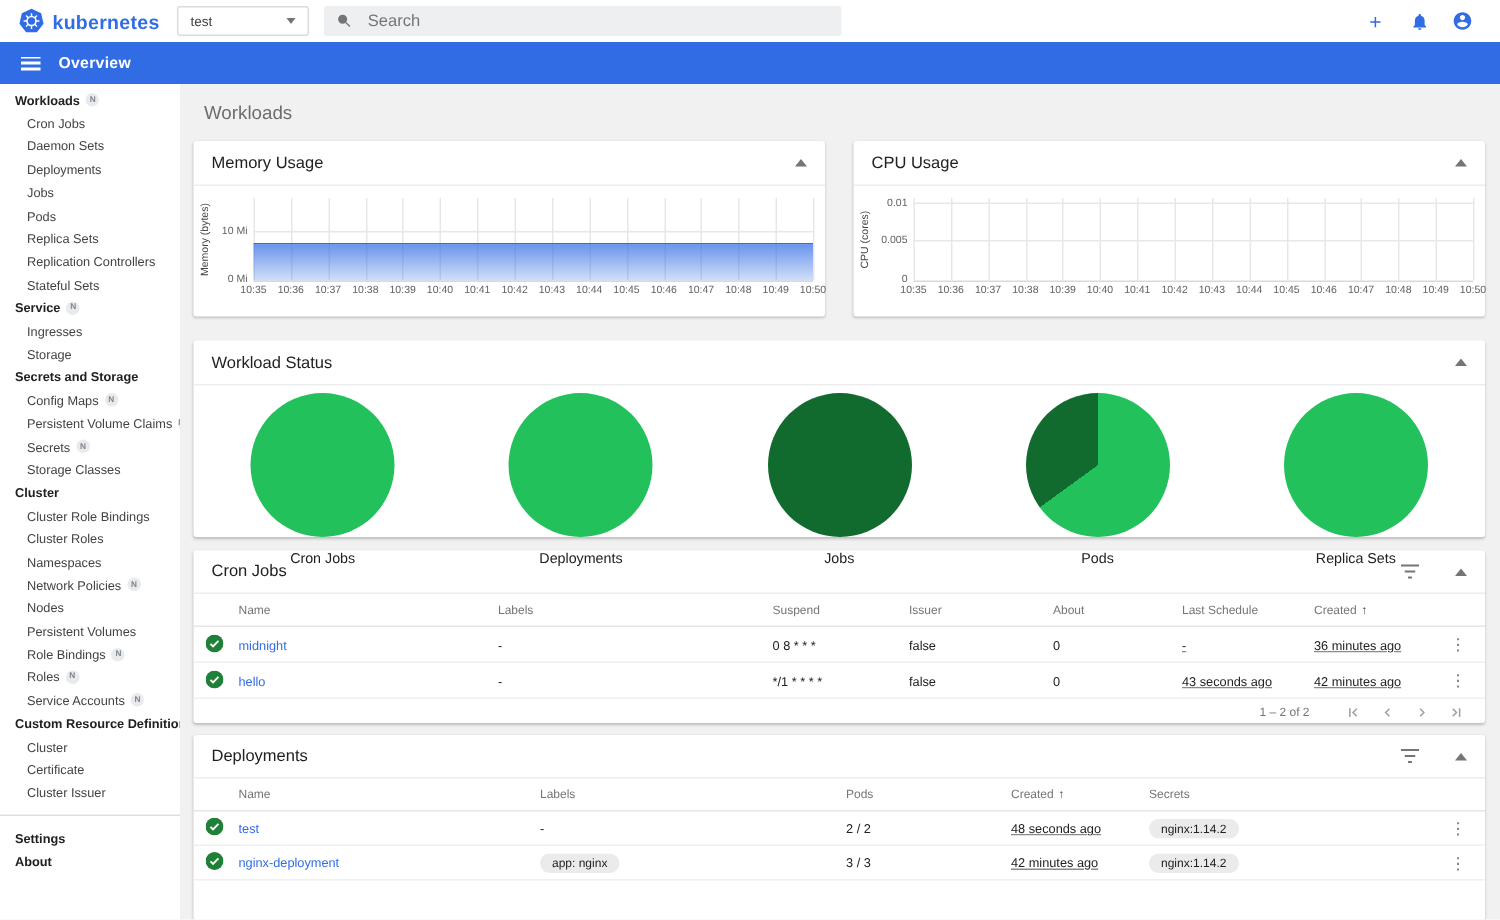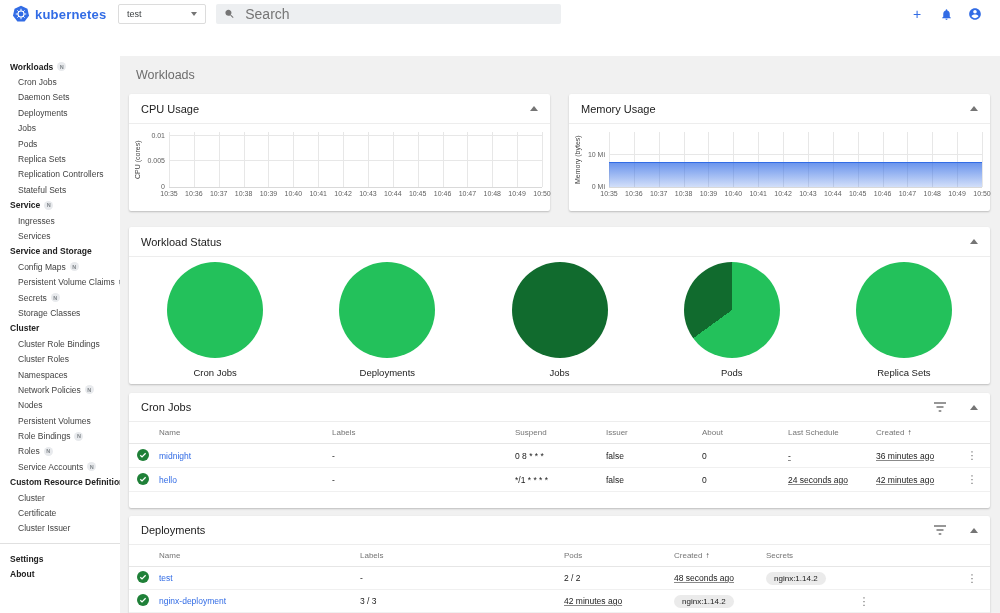--- a/index.html
+++ b/index.html
@@ -7,21 +7,21 @@
   body { font-family:"Liberation Sans", sans-serif; background:#fff; color:#212121; }
   .screen { position:relative; width:1000px; height:613px; overflow:hidden; }
 
   
   .topbar { position:absolute; top:0; left:0; width:995px; height:28px; background:#fff; display:flex; align-items:center; z-index:3; }
   .logo { display:flex; align-items:center; gap:5px; padding-left:12px; width:118px; }
   .logo-word { color:#326ce5; font-weight:bold; font-size:13px; letter-spacing:.2px; }
   .ns-select { width:88px; height:20px; border:1px solid #dcdcdc; border-radius:2px; display:flex; align-items:center; justify-content:space-between; padding:0 8px; font-size:9px; color:#3c4043; background:#fff; cursor:pointer; }
   .caret-down { width:0; height:0; border-left:3.5px solid transparent; border-right:3.5px solid transparent; border-top:4px solid #757575; }
   .searchbar { margin-left:10px; width:345px; height:20px; background:#edeff1; border-radius:2px; display:flex; align-items:center; padding:0 8px; gap:10px; }
-  .searchbar input { border:0; outline:0; background:transparent; font-size:14px; color:#3c4043; width:100%; font-family:"Liberation Sans",sans-serif; }
+  .searchbar input { border:0; outline:0; background:transparent; font-size:11px; color:#3c4043; width:100%; font-family:"Liberation Sans",sans-serif; }
   .topbar-actions { margin-left:auto; display:flex; align-items:center; gap:13px; padding-right:12px; }
   .tb-btn { width:16px; height:16px; display:flex; align-items:center; justify-content:center; cursor:pointer; }
   .plus-glyph { color:#326ce5; font-size:14px; font-weight:400; line-height:1; }
 
   
   .appbar { position:absolute; top:28px; left:0; width:1000px; height:28px; background:#326ce5; display:flex; align-items:center; gap:12px; padding:0 14px; z-index:3; }
   .hamburger { width:13px; height:9px; display:flex; flex-direction:column; justify-content:space-between; cursor:pointer; }
   .hamburger i { display:block; height:1.7px; background:#fff; }
   .appbar-title { color:#fff; font-size:10.5px; font-weight:bold; letter-spacing:.2px; }
 
@@ -50,21 +50,21 @@
   .plot { position:absolute; left:40px; right:8px; top:8px; height:56px; border-bottom:1px solid #d9d9d9; }
   .vline { position:absolute; top:0; bottom:0; width:1px; background:#e7e7e7; }
   .hline { position:absolute; left:0; right:0; height:1px; background:#e7e7e7; }
   .ytick { position:absolute; left:-38px; width:34px; text-align:right; font-size:7px; color:#616161; }
   .xlabels { position:absolute; left:40px; right:8px; top:66px; height:12px; }
   .xlabels span { position:absolute; transform:translateX(-50%); font-size:7px; color:#616161; white-space:nowrap; }
   .ylabel { position:absolute; left:3px; top:8px; height:56px; width:10px; display:flex; align-items:center; justify-content:center; writing-mode:vertical-rl; transform:rotate(180deg); font-size:7px; color:#424242; }
   .area-fill { position:absolute; left:0; right:0; bottom:0; border-top:1.6px solid #326ce5; background:linear-gradient(to bottom, rgba(50,108,229,.72), rgba(50,108,229,.22)); }
 
   
-  .status-card { margin-top:16px; height:157px; }
+  .status-card { margin-top:16px; height:131px; }
   .pies { height:126px; display:flex; align-items:center; }
   .pie-col { flex:1; display:flex; flex-direction:column; align-items:center; }
   .pie { width:96px; height:96px; border-radius:50%; }
   .pie-label { margin-top:9px; font-size:9.5px; color:#212121; }
 
   
   .table-card { margin-top:9px; }
   .tc-cron { height:115px; }
   .tc-dep { margin-top:8px; height:140px; }
   .table-card .card-header { height:29px; }
@@ -118,35 +118,43 @@
           </svg>
       </div>
       <div class="tb-btn">
         <svg width="14" height="14" viewBox="0 0 24 24">
             <path d="M12 2C6.48 2 2 6.48 2 12s4.48 10 10 10 10-4.48 10-10S17.52 2 12 2zm0 3c1.66 0 3 1.34 3 3s-1.34 3-3 3-3-1.34-3-3 1.34-3 3-3zm0 14.2c-2.5 0-4.71-1.28-6-3.22.03-1.99 4-3.08 6-3.08 1.99 0 5.97 1.09 6 3.08-1.29 1.94-3.5 3.22-6 3.22z" fill="#326ce5"></path>
           </svg>
       </div>
     </div>
   </header>
 
+  <div class="appbar">
+    <div class="hamburger">
+        <i></i>
+        <i></i>
+        <i></i>
+      </div>
+    <span class="appbar-title">Overview</span>
+  </div>
 
   <aside class="sidebar" id="sidebar">
       <div class="nav-item lvl0">Workloads<span class="ns-badge">N</span></div>
       <div class="nav-item lvl1">Cron Jobs</div>
       <div class="nav-item lvl1">Daemon Sets</div>
       <div class="nav-item lvl1">Deployments</div>
       <div class="nav-item lvl1">Jobs</div>
       <div class="nav-item lvl1">Pods</div>
       <div class="nav-item lvl1">Replica Sets</div>
       <div class="nav-item lvl1">Replication Controllers</div>
       <div class="nav-item lvl1">Stateful Sets</div>
       <div class="nav-item lvl0">Service<span class="ns-badge">N</span></div>
       <div class="nav-item lvl1">Ingresses</div>
-      <div class="nav-item lvl1">Services</div>
-      <div class="nav-item lvl0">Service and Storage</div>
+      <div class="nav-item lvl1">Storage</div>
+      <div class="nav-item lvl0">Secrets and Storage</div>
       <div class="nav-item lvl1">Config Maps<span class="ns-badge">N</span></div>
       <div class="nav-item lvl1">Persistent Volume Claims<span class="ns-badge">N</span></div>
       <div class="nav-item lvl1">Secrets<span class="ns-badge">N</span></div>
       <div class="nav-item lvl1">Storage Classes</div>
       <div class="nav-item lvl0">Cluster</div>
       <div class="nav-item lvl1">Cluster Role Bindings</div>
       <div class="nav-item lvl1">Cluster Roles</div>
       <div class="nav-item lvl1">Namespaces</div>
       <div class="nav-item lvl1">Network Policies<span class="ns-badge">N</span></div>
       <div class="nav-item lvl1">Nodes</div>
@@ -160,20 +168,70 @@
       <div class="nav-item lvl1">Cluster Issuer</div>
       <div class="nav-divider"></div>
       <div class="nav-item lvl0">Settings</div>
       <div class="nav-item lvl0">About</div>
     </aside>
 
   <main class="main">
     <h1 class="page-title">Workloads</h1>
 
     <div class="charts-row">
+      <section class="card chart-card">
+        <div class="card-header">
+          <span class="card-title">Memory Usage</span>
+          <span class="caret-up"></span>
+        </div>
+        <div class="chart-body">
+          <div class="ylabel">Memory (bytes)</div>
+          <div class="plot" id="mem-plot">
+              <div class="vline" style="left:0.000%"></div>
+              <div class="vline" style="left:6.667%"></div>
+              <div class="vline" style="left:13.333%"></div>
+              <div class="vline" style="left:20.000%"></div>
+              <div class="vline" style="left:26.667%"></div>
+              <div class="vline" style="left:33.333%"></div>
+              <div class="vline" style="left:40.000%"></div>
+              <div class="vline" style="left:46.667%"></div>
+              <div class="vline" style="left:53.333%"></div>
+              <div class="vline" style="left:60.000%"></div>
+              <div class="vline" style="left:66.667%"></div>
+              <div class="vline" style="left:73.333%"></div>
+              <div class="vline" style="left:80.000%"></div>
+              <div class="vline" style="left:86.667%"></div>
+              <div class="vline" style="left:93.333%"></div>
+              <div class="vline" style="left:100.000%"></div>
+              <div class="ytick" style="bottom:-3px">0 Mi</div>
+              <div class="hline" style="bottom:32px"></div>
+              <div class="ytick" style="bottom:29px">10 Mi</div>
+              <div class="area-fill" style="height:25px"></div>
+            </div>
+          <div class="xlabels" id="mem-xlabels">
+              <span style="left:0.000%">10:35</span>
+              <span style="left:6.667%">10:36</span>
+              <span style="left:13.333%">10:37</span>
+              <span style="left:20.000%">10:38</span>
+              <span style="left:26.667%">10:39</span>
+              <span style="left:33.333%">10:40</span>
+              <span style="left:40.000%">10:41</span>
+              <span style="left:46.667%">10:42</span>
+              <span style="left:53.333%">10:43</span>
+              <span style="left:60.000%">10:44</span>
+              <span style="left:66.667%">10:45</span>
+              <span style="left:73.333%">10:46</span>
+              <span style="left:80.000%">10:47</span>
+              <span style="left:86.667%">10:48</span>
+              <span style="left:93.333%">10:49</span>
+              <span style="left:100.000%">10:50</span>
+            </div>
+        </div>
+      </section>
+
       <section class="card chart-card">
         <div class="card-header">
           <span class="card-title">CPU Usage</span>
           <span class="caret-up"></span>
         </div>
         <div class="chart-body">
           <div class="ylabel">CPU (cores)</div>
           <div class="plot" id="cpu-plot">
               <div class="vline" style="left:0.000%"></div>
               <div class="vline" style="left:6.667%"></div>
@@ -210,70 +268,20 @@
               <span style="left:60.000%">10:44</span>
               <span style="left:66.667%">10:45</span>
               <span style="left:73.333%">10:46</span>
               <span style="left:80.000%">10:47</span>
               <span style="left:86.667%">10:48</span>
               <span style="left:93.333%">10:49</span>
               <span style="left:100.000%">10:50</span>
             </div>
         </div>
       </section>
-
-      <section class="card chart-card">
-        <div class="card-header">
-          <span class="card-title">Memory Usage</span>
-          <span class="caret-up"></span>
-        </div>
-        <div class="chart-body">
-          <div class="ylabel">Memory (bytes)</div>
-          <div class="plot" id="mem-plot">
-              <div class="vline" style="left:0.000%"></div>
-              <div class="vline" style="left:6.667%"></div>
-              <div class="vline" style="left:13.333%"></div>
-              <div class="vline" style="left:20.000%"></div>
-              <div class="vline" style="left:26.667%"></div>
-              <div class="vline" style="left:33.333%"></div>
-              <div class="vline" style="left:40.000%"></div>
-              <div class="vline" style="left:46.667%"></div>
-              <div class="vline" style="left:53.333%"></div>
-              <div class="vline" style="left:60.000%"></div>
-              <div class="vline" style="left:66.667%"></div>
-              <div class="vline" style="left:73.333%"></div>
-              <div class="vline" style="left:80.000%"></div>
-              <div class="vline" style="left:86.667%"></div>
-              <div class="vline" style="left:93.333%"></div>
-              <div class="vline" style="left:100.000%"></div>
-              <div class="ytick" style="bottom:-3px">0 Mi</div>
-              <div class="hline" style="bottom:32px"></div>
-              <div class="ytick" style="bottom:29px">10 Mi</div>
-              <div class="area-fill" style="height:25px"></div>
-            </div>
-          <div class="xlabels" id="mem-xlabels">
-              <span style="left:0.000%">10:35</span>
-              <span style="left:6.667%">10:36</span>
-              <span style="left:13.333%">10:37</span>
-              <span style="left:20.000%">10:38</span>
-              <span style="left:26.667%">10:39</span>
-              <span style="left:33.333%">10:40</span>
-              <span style="left:40.000%">10:41</span>
-              <span style="left:46.667%">10:42</span>
-              <span style="left:53.333%">10:43</span>
-              <span style="left:60.000%">10:44</span>
-              <span style="left:66.667%">10:45</span>
-              <span style="left:73.333%">10:46</span>
-              <span style="left:80.000%">10:47</span>
-              <span style="left:86.667%">10:48</span>
-              <span style="left:93.333%">10:49</span>
-              <span style="left:100.000%">10:50</span>
-            </div>
-        </div>
-      </section>
     </div>
 
     <section class="card status-card">
       <div class="card-header">
         <span class="card-title">Workload Status</span>
         <span class="caret-up"></span>
       </div>
       <div class="pies" id="pies">
           <div class="pie-col">
     <div class="pie" style="background:#23c15b"></div>
@@ -337,25 +345,42 @@
           <div class="trow cron-grid">
             <span class="cell"><svg width="12" height="12" viewBox="0 0 16 16">
                 <circle cx="8" cy="8" r="8" fill="#1f8038"></circle>
                 <path d="M4.4 8.3l2.3 2.3 4.8-4.9" stroke="#fff" stroke-width="1.7" fill="none"></path>
               </svg></span>
             <span class="cell"><a class="link">hello</a></span>
             <span class="cell">-</span>
             <span class="cell">*/1 * * * *</span>
             <span class="cell">false</span>
             <span class="cell">0</span>
-            <span class="cell"><span class="u">24 seconds ago</span></span>
+            <span class="cell"><span class="u">43 seconds ago</span></span>
             <span class="cell"><span class="u">42 minutes ago</span></span>
             <span class="cell kebab">⋮</span>
           </div>
         </div>
+      <div class="tfoot">
+        <span>1 – 2 of 2</span>
+        <span class="pg-icons">
+          <svg width="10" height="10" viewBox="0 0 24 24" fill="none" stroke="#9e9e9e" stroke-width="2.4">
+              <path d="M7 5v14M18 6l-6 6 6 6"></path>
+            </svg>
+          <svg width="10" height="10" viewBox="0 0 24 24" fill="none" stroke="#9e9e9e" stroke-width="2.4">
+              <path d="M15 6l-6 6 6 6"></path>
+            </svg>
+          <svg width="10" height="10" viewBox="0 0 24 24" fill="none" stroke="#9e9e9e" stroke-width="2.4">
+              <path d="M9 6l6 6-6 6"></path>
+            </svg>
+          <svg width="10" height="10" viewBox="0 0 24 24" fill="none" stroke="#9e9e9e" stroke-width="2.4">
+              <path d="M17 5v14M6 6l6 6-6 6"></path>
+            </svg>
+        </span>
+      </div>
     </section>
 
     <section class="card table-card tc-dep">
       <div class="card-header">
         <span class="card-title">Deployments</span>
         <span class="hdr-icons">
           <svg width="12" height="10" viewBox="0 0 12 10">
               <path d="M0 1h12M2.5 5h7M4.7 9h2.6" stroke="#757575" stroke-width="1.4"></path>
             </svg>
           <span class="caret-up"></span>
@@ -382,20 +407,21 @@
             <span class="cell"><span class="u">48 seconds ago</span></span>
             <span class="cell"><span class="chip">nginx:1.14.2</span></span>
             <span class="cell kebab">⋮</span>
           </div>
           <div class="trow dep-grid">
             <span class="cell"><svg width="12" height="12" viewBox="0 0 16 16">
                 <circle cx="8" cy="8" r="8" fill="#1f8038"></circle>
                 <path d="M4.4 8.3l2.3 2.3 4.8-4.9" stroke="#fff" stroke-width="1.7" fill="none"></path>
               </svg></span>
             <span class="cell"><a class="link">nginx-deployment</a></span>
+            <span class="cell"><span class="chip">app: nginx</span></span>
             <span class="cell">3 / 3</span>
             <span class="cell"><span class="u">42 minutes ago</span></span>
             <span class="cell"><span class="chip">nginx:1.14.2</span></span>
             <span class="cell kebab">⋮</span>
           </div>
         </div>
     </section>
   </main>
 </div>
 

